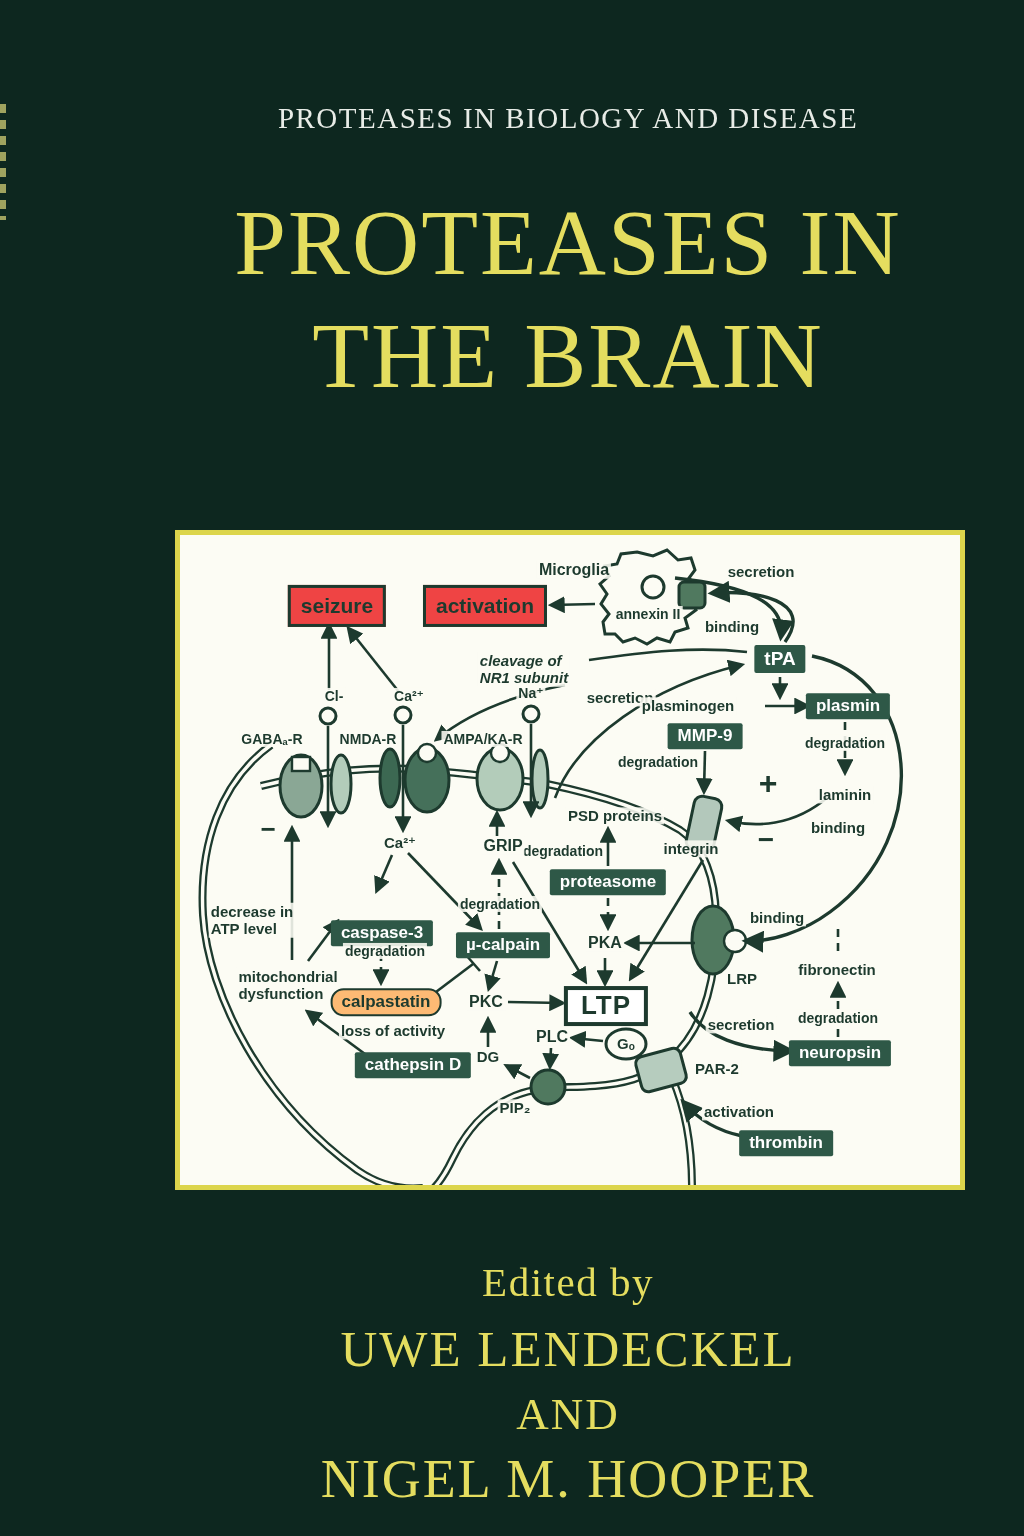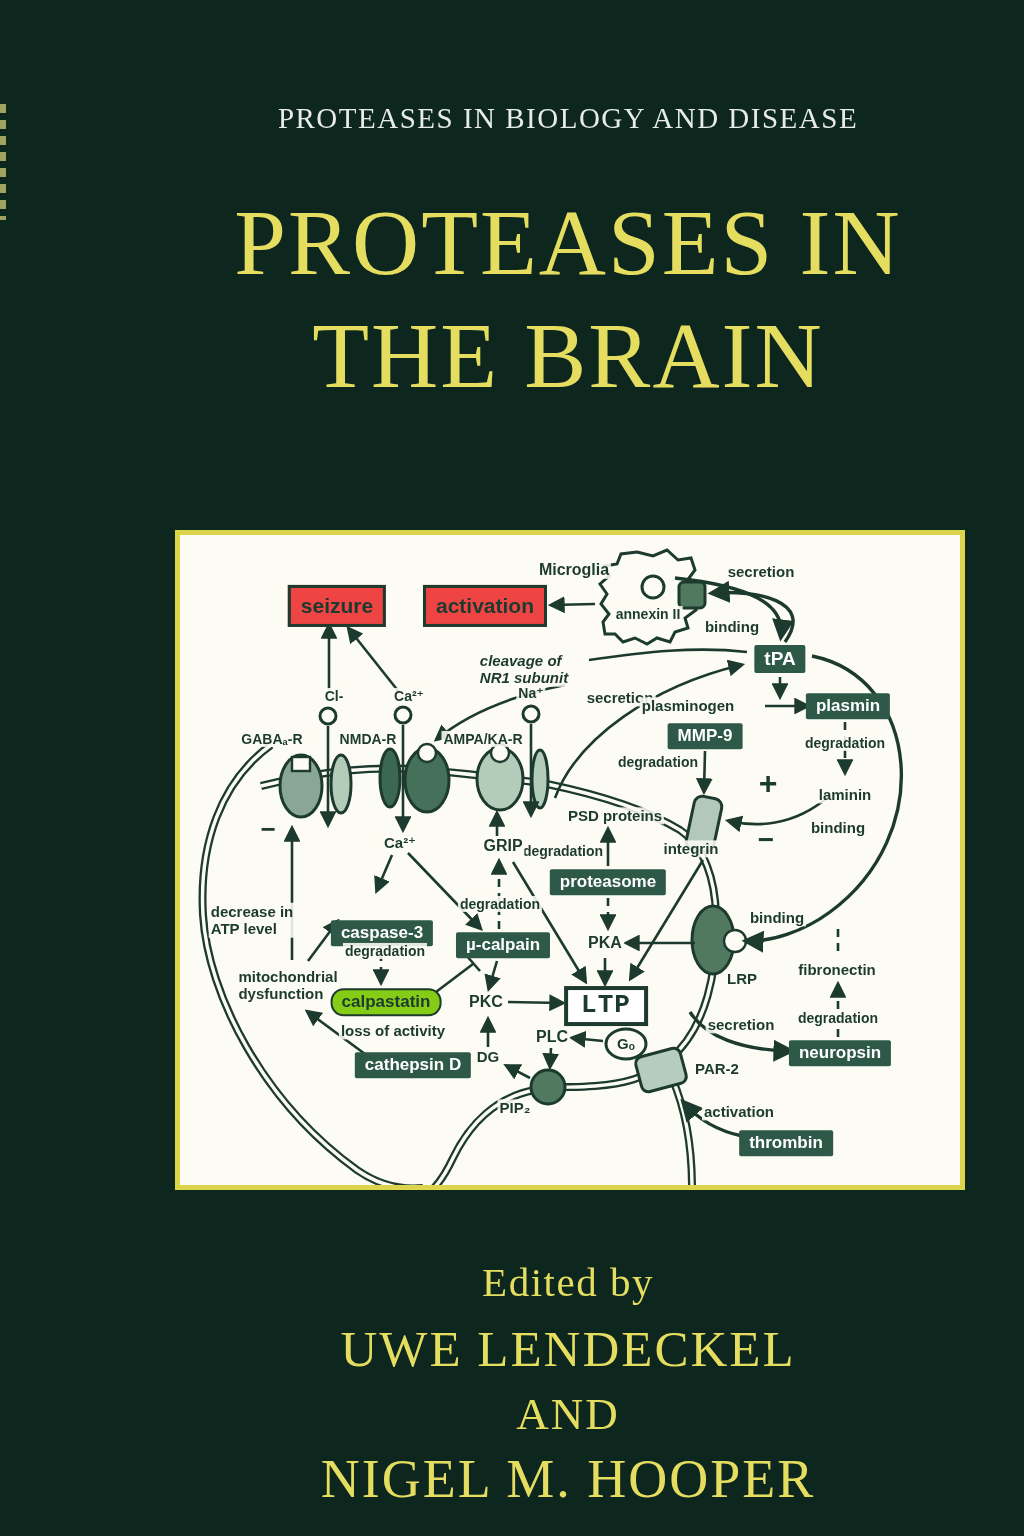--- a/index.html
+++ b/index.html
@@ -20,21 +20,21 @@
   .panel{position:absolute;left:175px;top:530px;width:790px;height:660px;
     border:5px solid var(--frame);background:var(--panel);}
   .panel svg{position:absolute;left:0;top:0;}
   .labels-layer{position:absolute;left:0;top:0;width:780px;height:650px;}
   .lbl{position:absolute;transform:translate(-50%,-50%);font-weight:bold;color:var(--ink);
     font-size:15px;line-height:1.15;white-space:pre-line;text-align:left;}
   .lbl.t{background:rgba(252,252,244,.88);padding:0 2px;}
   .lbl.dark{background:var(--boxfill);color:#fff;border-radius:2px;padding:3px 10px;white-space:nowrap;}
   .lbl.white{background:#ef4444;border:3px solid var(--ink);padding:6px 10px;white-space:nowrap;}
   .lbl.ltp{background:#fff;border:4px solid var(--ink);padding:1px 13px;letter-spacing:1px;white-space:nowrap;}
-  .lbl.outline{background:#84cc16;border:2.5px solid var(--ink);border-radius:13px;padding:2px 9px;white-space:nowrap;}
+  .lbl.outline{background:#fdba74;border:2.5px solid var(--ink);border-radius:13px;padding:2px 9px;white-space:nowrap;}
   .lbl.sign{background:transparent;font-size:28px;}
   .credits{position:absolute;left:56px;top:1258px;width:1024px;text-align:center;
     font-family:"Liberation Serif","DejaVu Serif",serif;color:var(--yellow);letter-spacing:1.5px;}
   .credits .edited{font-size:41px;margin-bottom:14px;}
   .credits .editor1{font-size:51px;margin-bottom:10px;letter-spacing:2px;}
   .credits .and{font-size:45px;margin-bottom:8px;letter-spacing:2px;}
   .credits .editor2{font-size:54px;letter-spacing:2px;}
   .ar{stroke:var(--ink);stroke-width:2.6;fill:none;}
   .ar.big{stroke-width:3.4;}
   .ar.dash{stroke-dasharray:8 6;}
@@ -185,21 +185,21 @@
       <div class="lbl t" style="left: 320px; top: 369px; font-size: 14px;">degradation</div>
       <div class="lbl t" style="left: 425px; top: 408px; font-size: 16px;">PKA</div>
       <div class="lbl t" style="left: 597px; top: 383px; font-size: 15px;">binding</div>
       <div class="lbl dark" style="left: 323px; top: 410px; font-size: 17px;">µ-calpain</div>
       <div class="lbl t" style="left: 205px; top: 416px; font-size: 14px;">degradation</div>
       <div class="lbl t" style="left: 108px; top: 450px; font-size: 15px;">mitochondrial
 dysfunction</div>
       <div class="lbl outline" style="left: 206px; top: 467px; font-size: 17px;">calpastatin</div>
       <div class="lbl t" style="left: 562px; top: 444px; font-size: 15px;">LRP</div>
       <div class="lbl t" style="left: 657px; top: 435px; font-size: 15px;">fibronectin</div>
-      <div class="lbl ltp" style="left: 426px; top: 471px; font-size: 26px; font-family: Liberation Mono, monospace;">LTP</div>
+      <div class="lbl ltp" style="left: 426px; top: 471px; font-size: 26px;">LTP</div>
       <div class="lbl t" style="left: 306px; top: 467px; font-size: 16px;">PKC</div>
       <div class="lbl t" style="left: 213px; top: 496px; font-size: 15px;">loss of activity</div>
       <div class="lbl t" style="left: 372px; top: 502px; font-size: 16px;">PLC</div>
       <div class="lbl t" style="left: 446px; top: 509px; font-size: 15px;">Gₒ</div>
       <div class="lbl t" style="left: 308px; top: 522px; font-size: 15px;">DG</div>
       <div class="lbl t" style="left: 561px; top: 490px; font-size: 15px;">secretion</div>
       <div class="lbl t" style="left: 658px; top: 483px; font-size: 14px;">degradation</div>
       <div class="lbl dark" style="left: 233px; top: 530px; font-size: 17px;">cathepsin D</div>
       <div class="lbl dark" style="left: 660px; top: 518px; font-size: 17px;">neuropsin</div>
       <div class="lbl t" style="left: 335px; top: 573px; font-size: 15px;">PIP₂</div>

